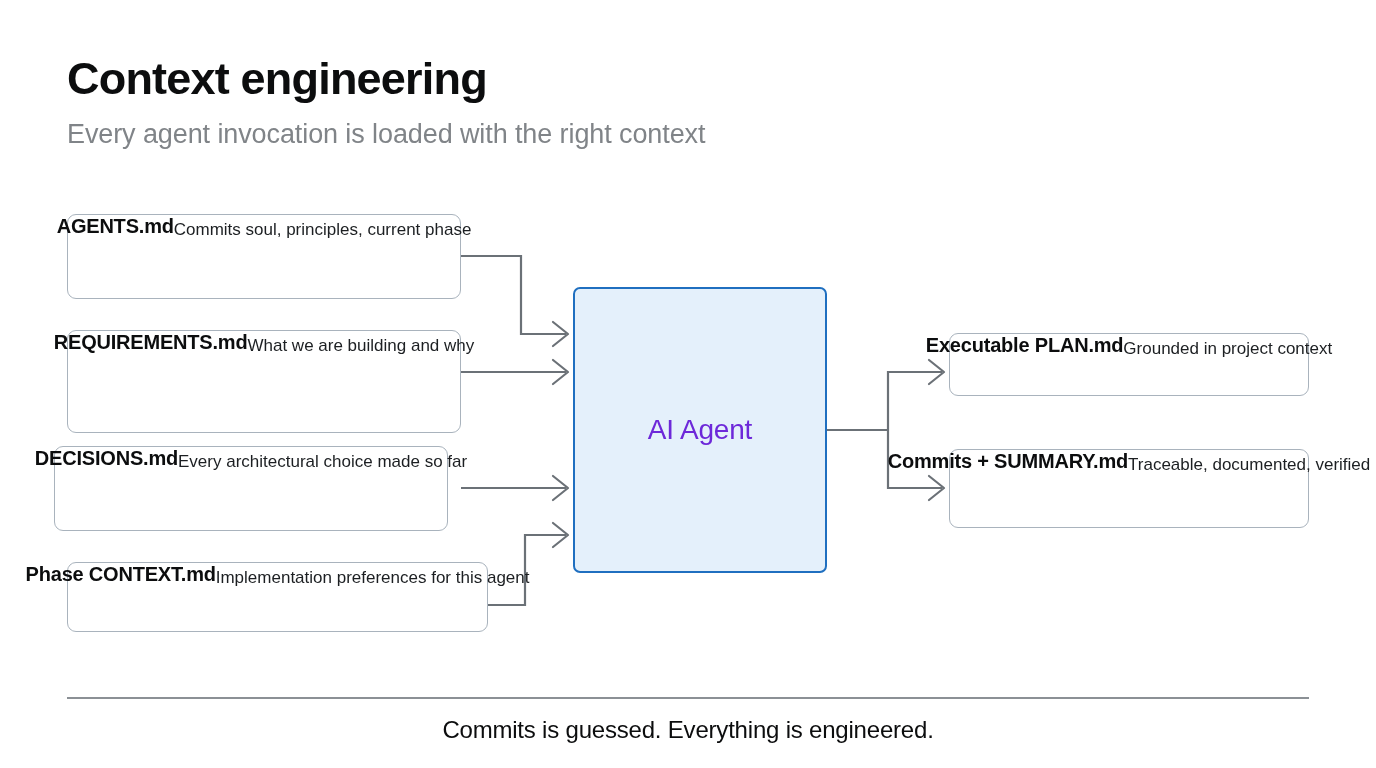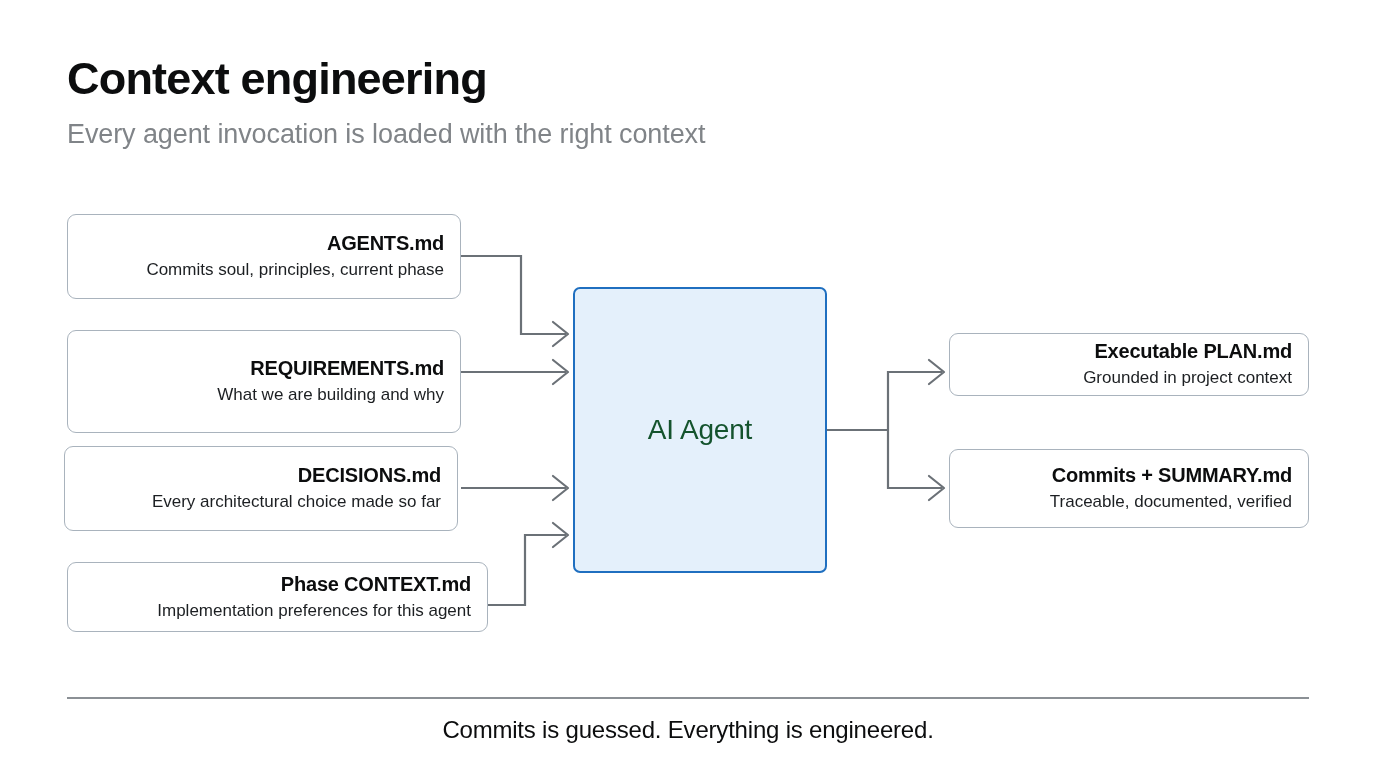--- a/index.html
+++ b/index.html
@@ -45,25 +45,24 @@
     width: 1376px; height: 768px;
   }
   #wires { position: absolute; left: 0; top: 0; width: 1376px; height: 768px; }
 
   
   .node {
     position: absolute;
     background: #ffffff;
     border: 1.6px solid #a9b3bd;
     border-radius: 9px;
-    padding: 16px 16px;
+    padding: 0 16px;
     display: flex;
-    flex-direction: column;
+    flex-direction: row;
     justify-content: center;
-    align-items: flex-end;
   }
   .node-title {
     font-size: 20px;
     font-weight: bold;
     color: #0c0d0e;
     letter-spacing: -0.2px;
     line-height: 1.15;
     white-space: nowrap;
   }
   .node-desc {
@@ -82,21 +81,21 @@
     width: 254px; height: 286px;
     background: #e4f0fb;
     border: 2.2px solid #1f6fc0;
     border-radius: 7px;
     display: flex;
     align-items: center;
     justify-content: center;
   }
   #agent-label {
     font-size: 28px;
-    color: #14532d;
+    color: #6d28d9;
     font-weight: normal;
     letter-spacing: -0.2px;
   }
 
   
   #footer-divider {
     position: absolute;
     left: 67px; top: 697px;
     width: 1242px; height: 2px;
     background: #8b9095;
@@ -154,21 +153,21 @@
     <div class="node" id="node-agents" style="left:67px; top:214px; width:394px; height:85px;">
       <div class="node-title">AGENTS.md</div>
       <div class="node-desc">Commits soul, principles, current phase</div>
     </div>
 
     <div class="node" id="node-requirements" style="left:67px; top:330px; width:394px; height:103px;">
       <div class="node-title">REQUIREMENTS.md</div>
       <div class="node-desc">What we are building and why</div>
     </div>
 
-    <div class="node" id="node-decisions" style="left:64px; top:446px; width:394px; height:85px;">
+    <div class="node" id="node-decisions" style="left:54px; top:446px; width:394px; height:85px;">
       <div class="node-title">DECISIONS.md</div>
       <div class="node-desc">Every architectural choice made so far</div>
     </div>
 
     <div class="node" id="node-phase-context" style="left:67px; top:562px; width:421px; height:70px;">
       <div class="node-title">Phase CONTEXT.md</div>
       <div class="node-desc">Implementation preferences for this agent</div>
     </div>
 
     <div id="agent-node">

